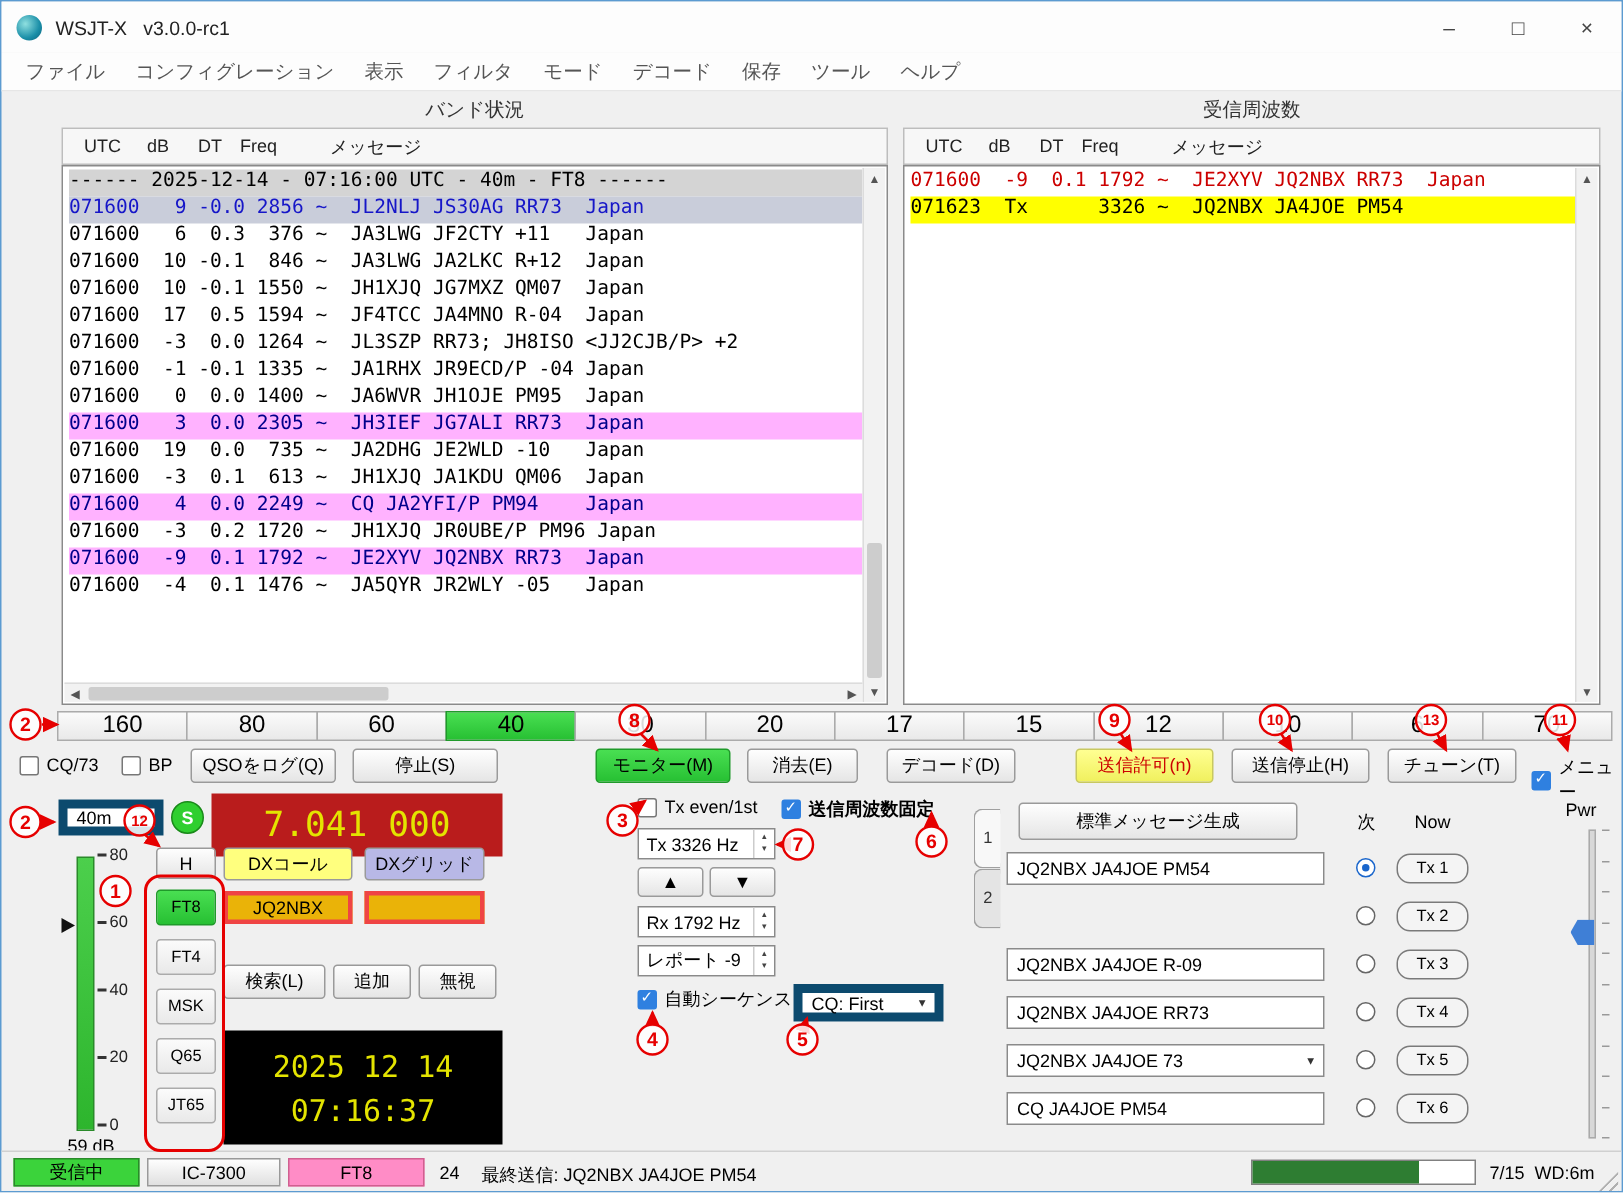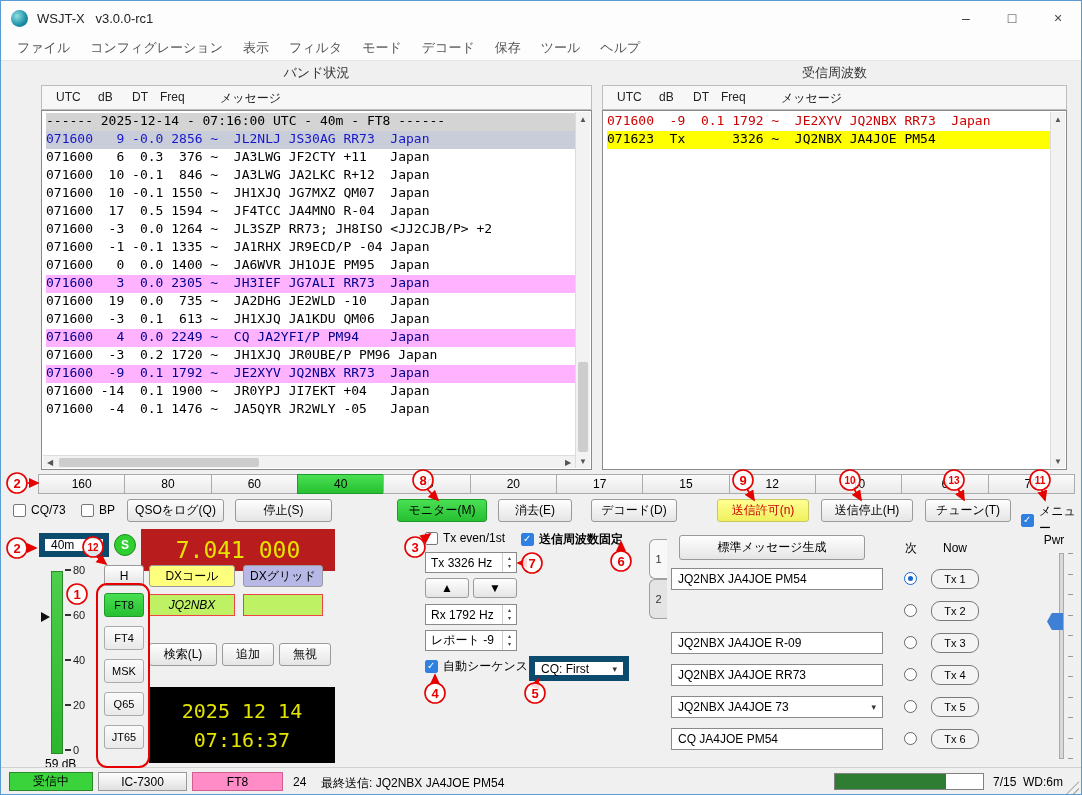--- a/index.html
+++ b/index.html
@@ -64,38 +64,38 @@
   .hscroll { position:absolute; left:1px; right:16px; bottom:1px; height:13px; background:#f2f2f2;
              border-top:1px solid #dcdcdc; }
   .hsb-arrow { position:absolute; top:0; width:14px; height:13px; display:flex; align-items:center;
                justify-content:center; font-size:8px; color:#555; }
   .hsb-thumb { position:absolute; left:16px; top:2px; width:200px; height:9px; background:#cdcdcd;
                border-radius:2px; }
 
   
   #band-row { position:absolute; left:38px; top:473px; width:1036px; height:20px; display:flex; }
   .band-btn { flex:1; margin-left:-1px; background:linear-gradient(#fbfbfb,#e9e9e9);
-              border:1px solid #ababab; font-size:12px; display:flex; align-items:center;
+              border:1px solid #ababab; font-size:16px; display:flex; align-items:center;
               justify-content:center; color:#000; }
   .green { background:linear-gradient(#49df52,#27c033) !important; border-color:#1f9a2a !important; }
 
   
   .btn { position:absolute; background:linear-gradient(#fefefe,#e5e5e5); border:1px solid #9a9a9a;
          border-radius:3px; font-size:12px; display:flex; align-items:center; justify-content:center;
          color:#000; height:23px; }
   .btn-yellow { background:linear-gradient(#ffff92,#f0f05e); border-color:#c8c860; color:#cc0000; }
   .btn-dx-call { background:#ffff7e; }
   .btn-dx-grid { background:#b8b8e6; }
   .cb { position:absolute; display:flex; align-items:center; gap:5px; font-size:12px; color:#000; }
   .cb-box { width:13px; height:13px; border:1px solid #777; background:#fff; border-radius:2px;
             position:relative; flex:none; }
   .cb-box.checked { background:#2f80e0; border-color:#2f80e0; }
   .cb-box.checked::after { content:"✓"; color:#fff; font-size:10px; position:absolute; left:1px; top:-1px; }
-  .field { position:absolute; background:#bef264; border:1px solid #ef4444; font-size:12px;
-           display:flex; align-items:center;font-style:italic; }
+  .field { position:absolute; background:#eab308; border:3px solid #ef4444; font-size:12px;
+           display:flex; align-items:center; }
   .field.center { justify-content:center; }
   .spin { position:absolute; background:#fff; border:1px solid #8a8a8a; display:flex;
           align-items:center; font-size:12px; padding-left:5px; }
   .spin-arrows { margin-left:auto; width:14px; align-self:stretch; border-left:1px solid #ccc;
                  display:flex; flex-direction:column; align-items:center; justify-content:center;
                  font-size:6px; color:#444; line-height:1.2; }
   .dd { position:absolute; background:#fff; border:6px solid #0c4a6e; display:flex;
         align-items:center; font-size:12px; padding:0 6px; }
   .dd-arrow { margin-left:auto; font-size:9px; color:#333; }
 
@@ -230,21 +230,20 @@
         <div class="drow r-normal">071600  17  0.5 1594 ~  JF4TCC JA4MNO R-04  Japan</div>
         <div class="drow r-normal">071600  -3  0.0 1264 ~  JL3SZP RR73; JH8ISO &lt;JJ2CJB/P&gt; +2</div>
         <div class="drow r-normal">071600  -1 -0.1 1335 ~  JA1RHX JR9ECD/P -04 Japan</div>
         <div class="drow r-normal">071600   0  0.0 1400 ~  JA6WVR JH1OJE PM95  Japan</div>
         <div class="drow r-cq">071600   3  0.0 2305 ~  JH3IEF JG7ALI RR73  Japan</div>
         <div class="drow r-normal">071600  19  0.0  735 ~  JA2DHG JE2WLD -10   Japan</div>
         <div class="drow r-normal">071600  -3  0.1  613 ~  JH1XJQ JA1KDU QM06  Japan</div>
         <div class="drow r-cq">071600   4  0.0 2249 ~  CQ JA2YFI/P PM94    Japan</div>
         <div class="drow r-normal">071600  -3  0.2 1720 ~  JH1XJQ JR0UBE/P PM96 Japan</div>
         <div class="drow r-cq">071600  -9  0.1 1792 ~  JE2XYV JQ2NBX RR73  Japan</div>
-        <div class="drow r-normal">071600 -14  0.1 1900 ~  JR0YPJ JI7EKT +04   Japan</div>
         <div class="drow r-normal">071600  -4  0.1 1476 ~  JA5QYR JR2WLY -05   Japan</div>
       </div>
     <div class="vscroll">
       <div class="sb-arrow">▲</div>
       <div class="sb-thumb" style="bottom:16px;height:90px;"></div>
       <div class="sb-arrow down">▼</div>
     </div>
     <div class="hscroll">
       <div class="hsb-arrow" style="left:0;">◀</div>
       <div class="hsb-thumb"></div>

